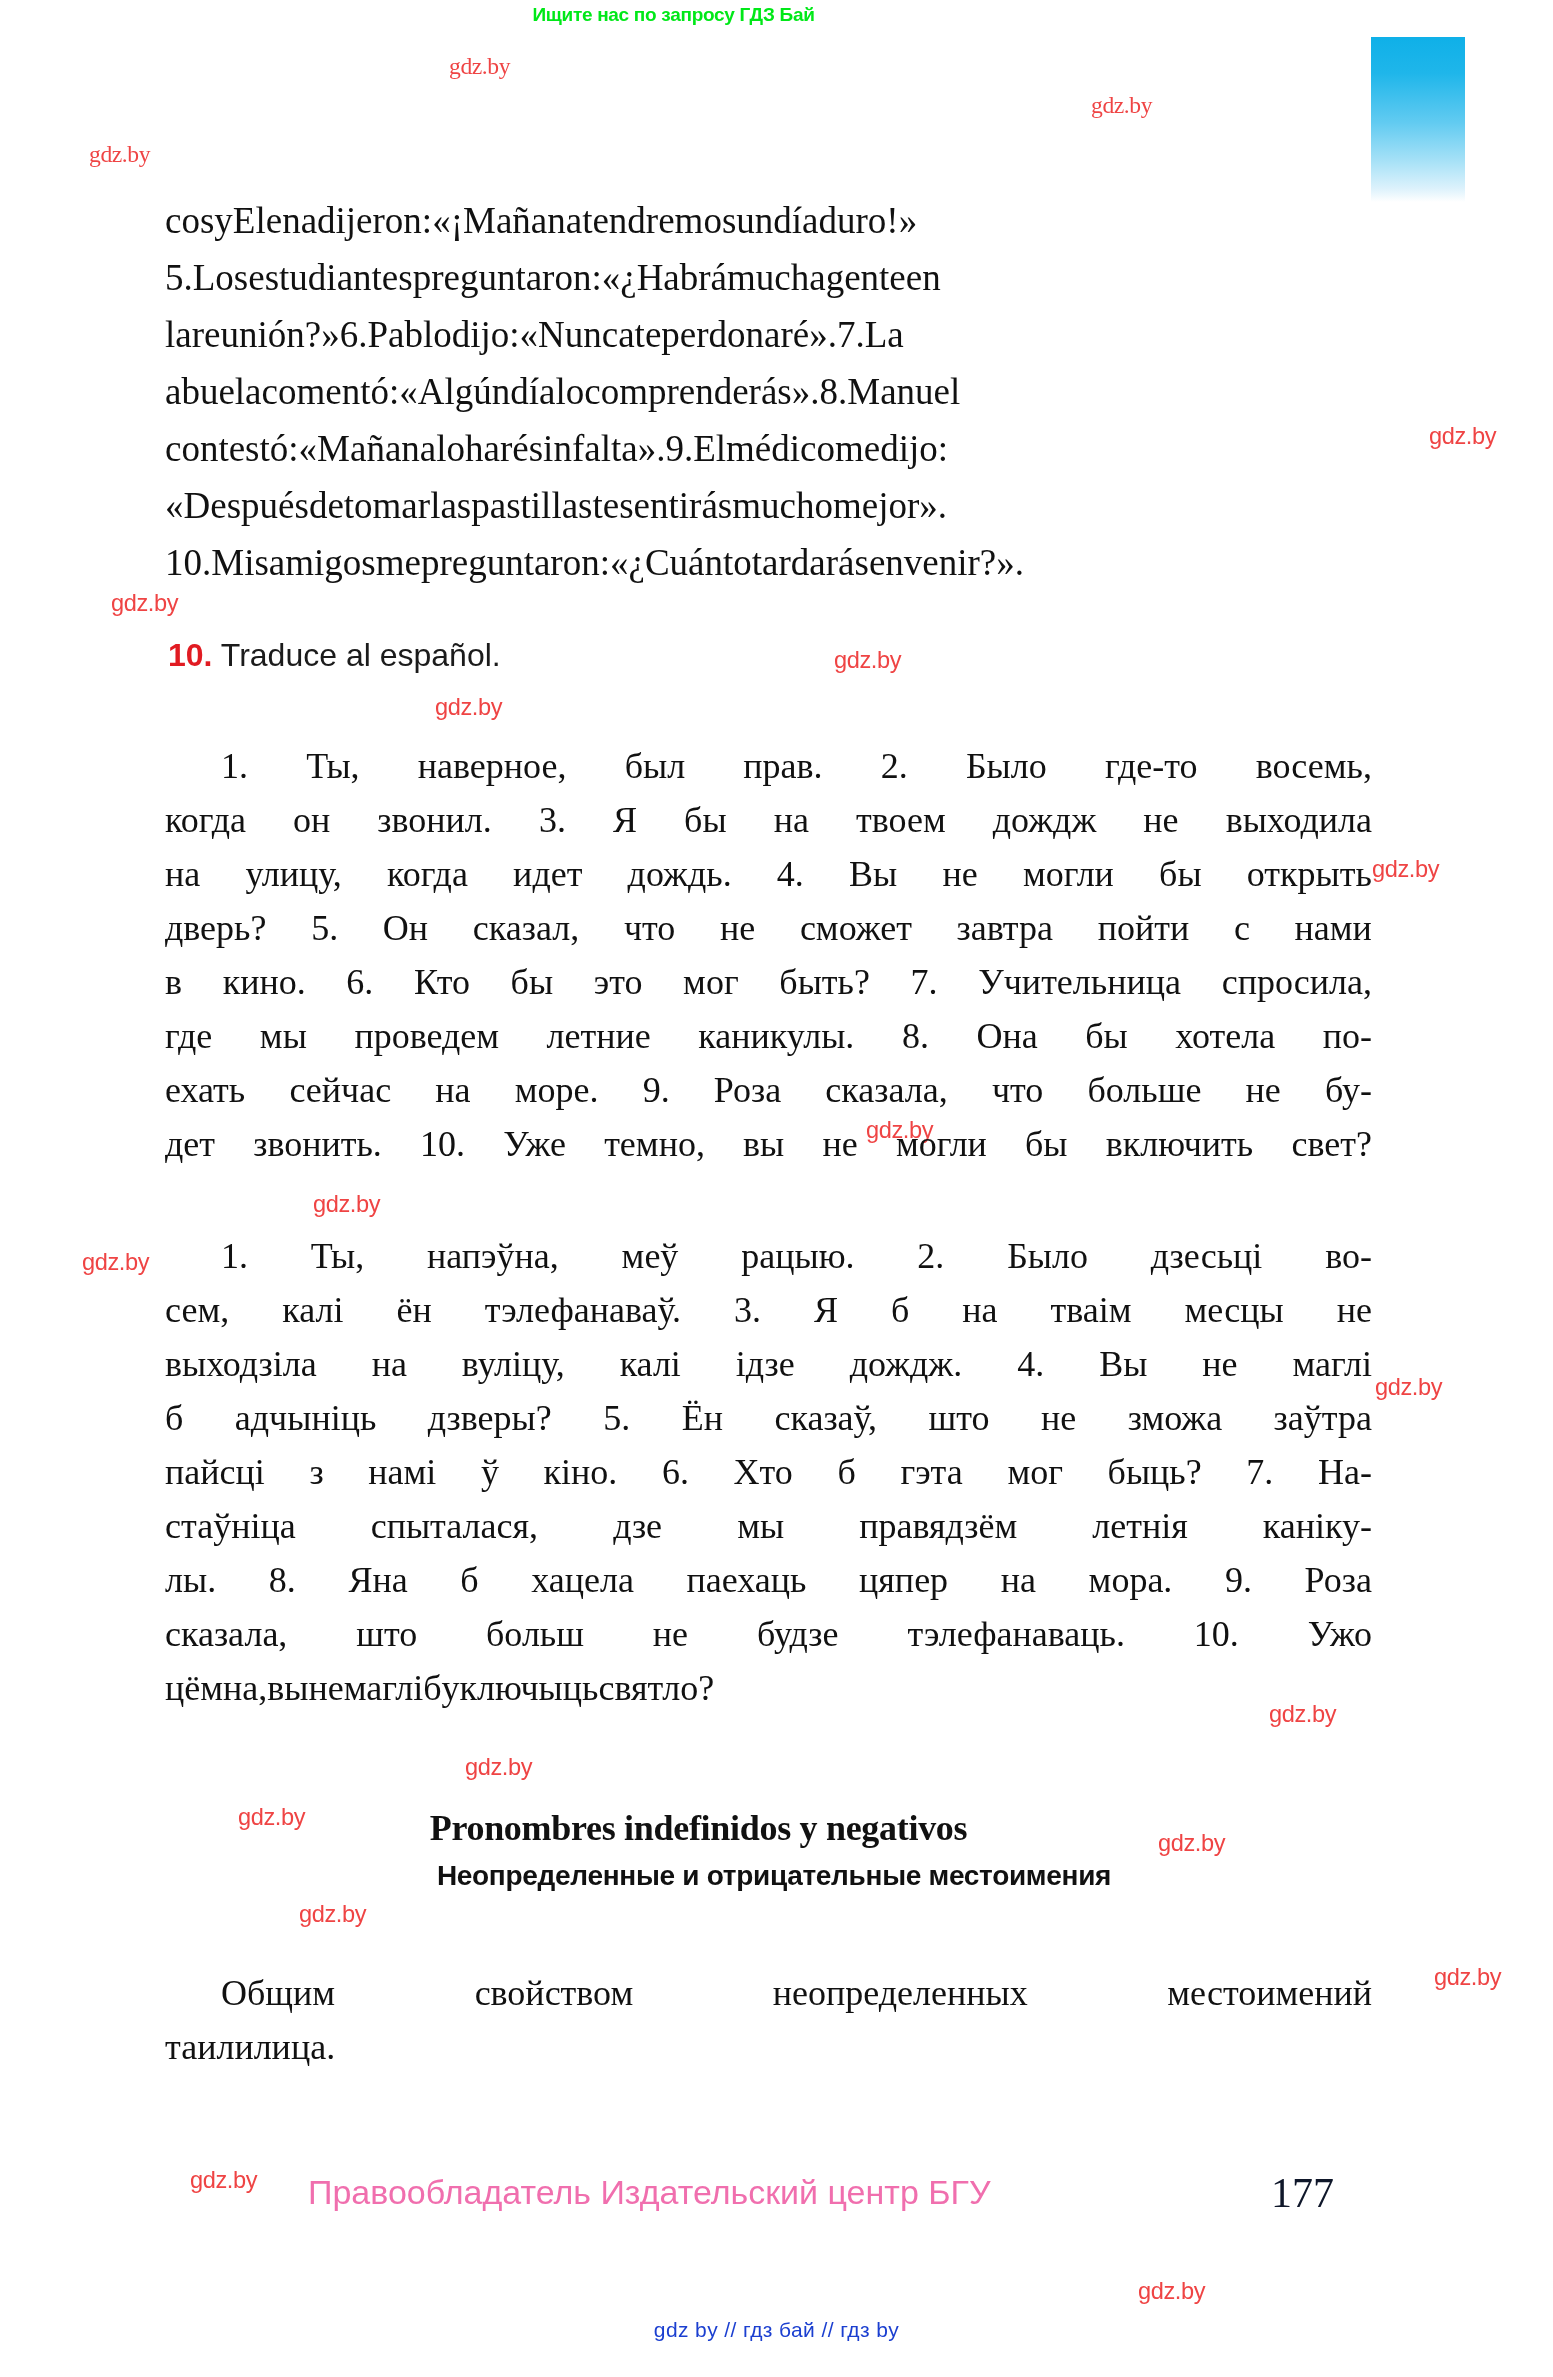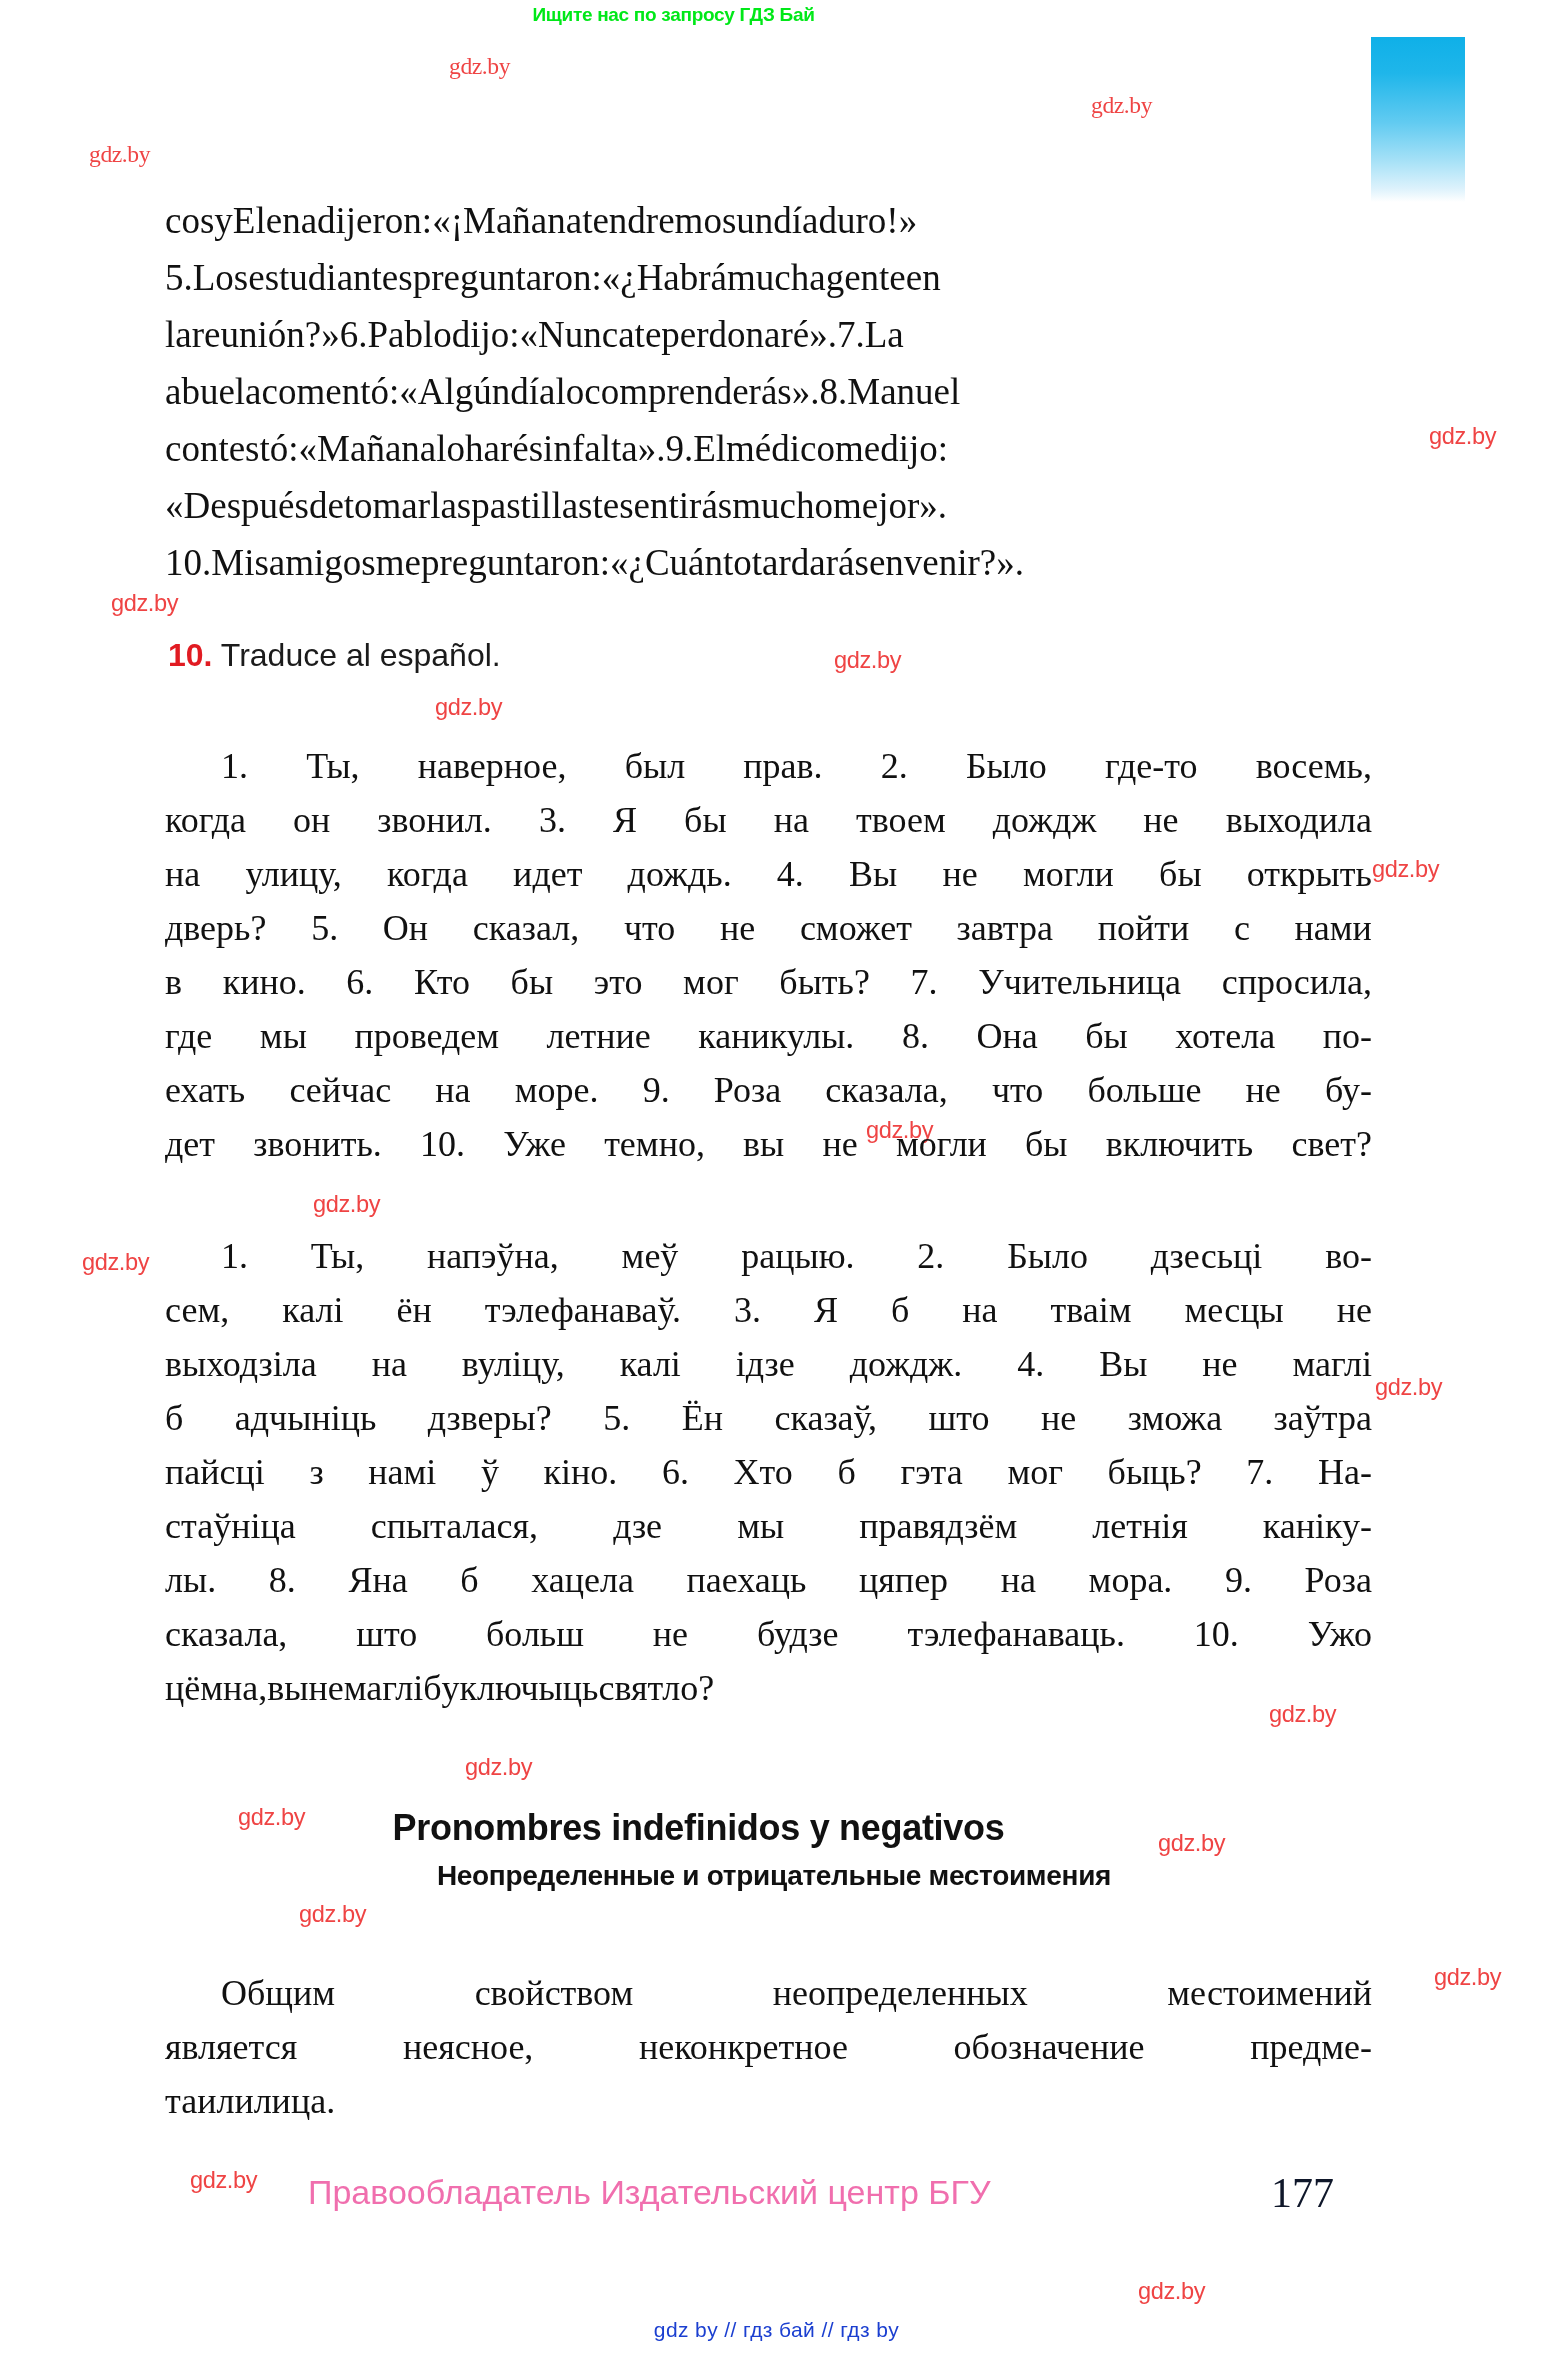--- a/index.html
+++ b/index.html
@@ -130,21 +130,21 @@
     line-height: 54px;
   }
 
   
   #section-title-es {
     position: absolute;
     top: 1807px;
     left: 0;
     width: 1397px;
     text-align: center;
-    font-family: Liberation Sans, sans-serif;
+    font-family: Liberation Serif, serif;
     font-weight: bold;
     font-size: 36px;
     color: #111111;
     letter-spacing: -0.3px;
   }
   #section-title-ru {
     position: absolute;
     top: 1860px;
     left: 0;
     width: 1548px;
@@ -456,27 +456,20 @@
   <div id="section-title-es">Pronombres indefinidos y negativos</div>
   <div id="section-title-ru">Неопределенные и отрицательные местоимения</div>
 
   <div class="blk" id="final-paragraph">
       <div class="ln" style="padding-left: 56px;">
         <span class="w">Общим</span>
         <span class="w">свойством</span>
         <span class="w">неопределенных</span>
         <span class="w">местоимений</span>
       </div>
-      <div class="ln">
-        <span class="w">является</span>
-        <span class="w">неясное,</span>
-        <span class="w">неконкретное</span>
-        <span class="w">обозначение</span>
-        <span class="w">предме-</span>
-      </div>
       <div class="ln last">
         <span class="w">та</span>
         <span class="w">или</span>
         <span class="w">лица.</span>
       </div>
     </div>
 
   <div id="copyright-line">Правообладатель Издательский центр БГУ</div>
   <div id="page-number">177</div>
   <div id="footer-links">gdz by  //  гдз бай  //  гдз by</div>

